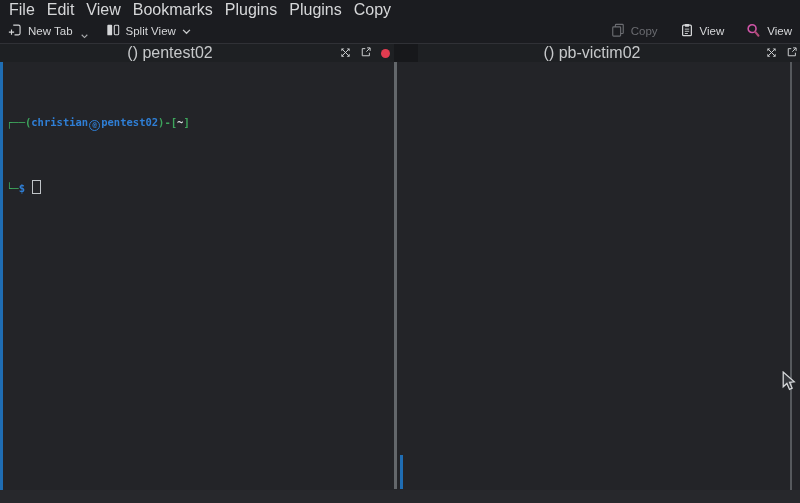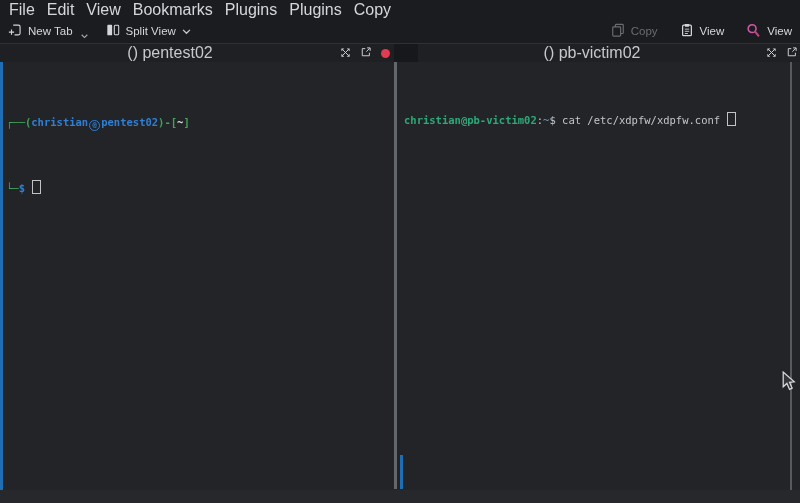--- a/index.html
+++ b/index.html
@@ -174,23 +174,20 @@
     <div class="tl-lines">
       <div><span class="t-green">┌──(</span><span class="t-blue">christian</span><span class="circled-at">@</span><span class="t-blue">pentest02</span><span class="t-green">)-[</span><span class="t-white">~</span><span class="t-green">]</span></div>
       <div><span class="t-green">└─</span><span class="t-blue">$ </span><span class="cursor"></span></div>
     </div>
   </div>
 
   <div class="splitter"></div>
 
   <div class="term term-right">
     <div class="scrollbar sb-right"></div>
-    <div class="tr-lines">
-      <div><span class="t-hostgreen">christian@pb-victim02</span><span class="t-gray">:</span><span class="t-path">~</span><span class="t-gray">$ </span><span class="t-gray">cat /etc/xdpfw/xdpfw.conf </span><span class="cursor"></span></div>
-    </div>
   </div>
 
   <div class="right-edge-line"></div>
 
   <div class="bottom-strip"></div>
 
   <div class="mouse">
     <svg width="14" height="20" viewBox="0 0 13 19">
         <path d="M1 1 L1 15 L4.5 11.8 L7 17.5 L9.5 16.3 L7 10.8 L11.5 10.3 Z" fill="#34363b" stroke="#d6d8da" stroke-width="1.2"></path>
       </svg>

